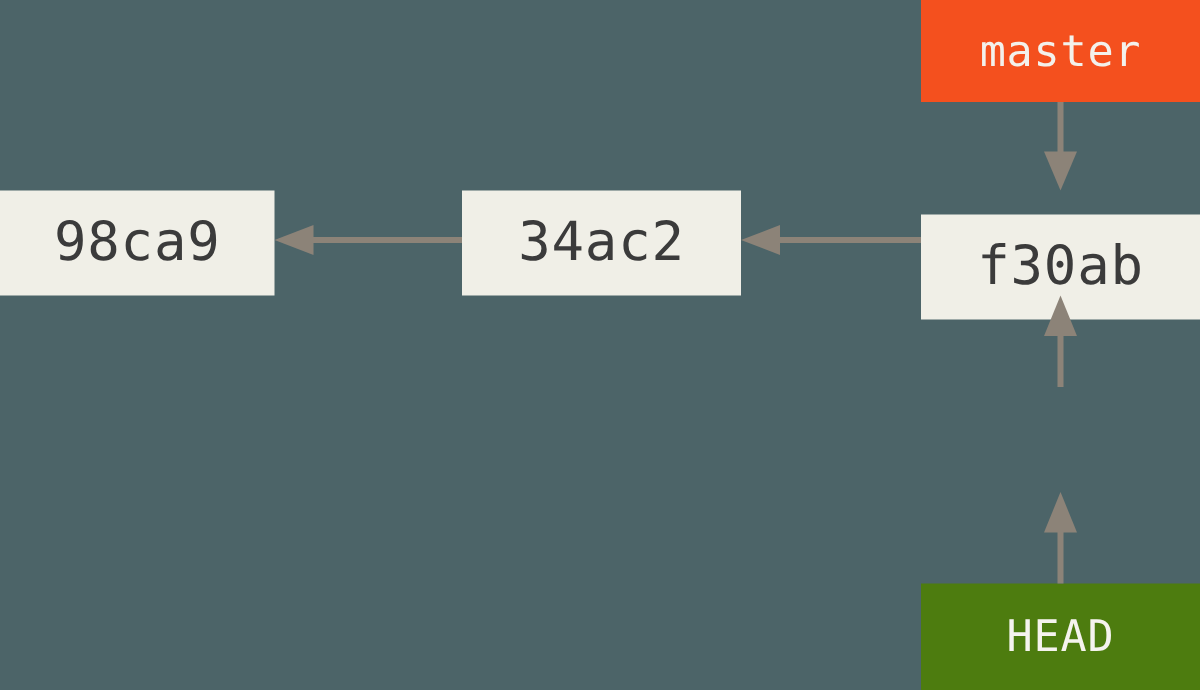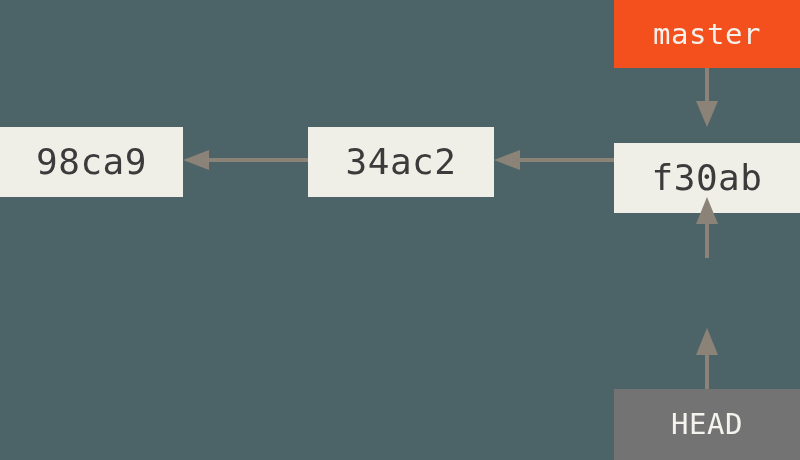--- a/index.html
+++ b/index.html
@@ -43,21 +43,21 @@
     background: #f4501e;
   }
   .branch .node-label {
     color: #f3f1ec;
     font-size: 29px;
     letter-spacing: 0.5px;
   }
 
   
   .head {
-    background: #737373;
+    background: #4d7c0f;
   }
   .head .node-label {
     color: #f5f3ee;
     font-size: 29px;
     letter-spacing: 0.5px;
   }
 
   
   .arrow {
     position: absolute;

